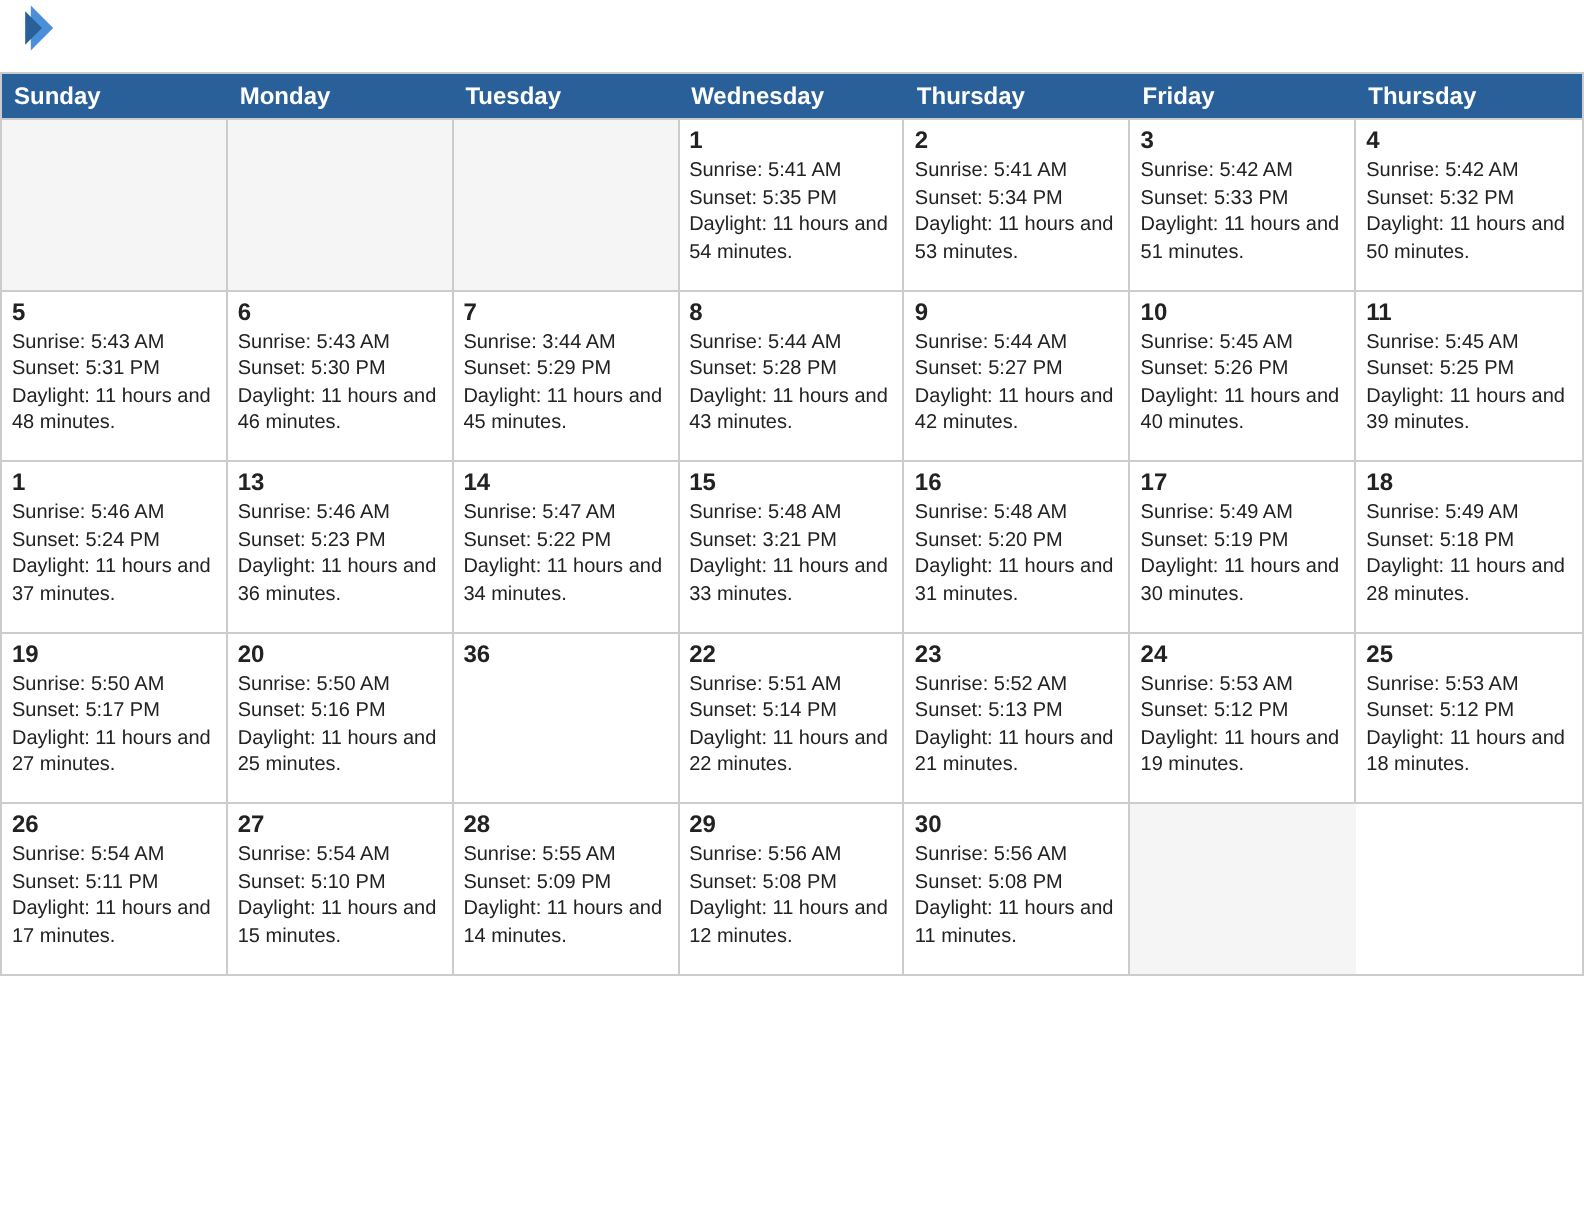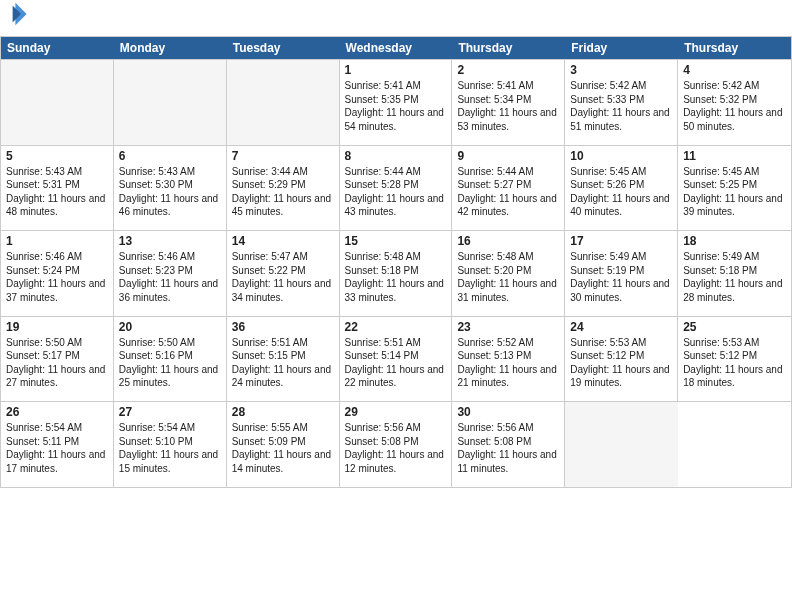--- a/index.html
+++ b/index.html
@@ -241,21 +241,21 @@
           <div class="cal-cell">
             <span class="day-num">14</span>
             <div class="cell-info">Sunrise: 5:47 AM
 Sunset: 5:22 PM
 Daylight: 11 hours
 and 34 minutes.</div>
           </div>
           <div class="cal-cell">
             <span class="day-num">15</span>
             <div class="cell-info">Sunrise: 5:48 AM
-Sunset: 5:18 PM
+Sunset: 3:21 PM
 Daylight: 11 hours
 and 33 minutes.</div>
           </div>
           <div class="cal-cell">
             <span class="day-num">16</span>
             <div class="cell-info">Sunrise: 5:48 AM
 Sunset: 5:20 PM
 Daylight: 11 hours
 and 31 minutes.</div>
           </div>
@@ -284,24 +284,20 @@
           </div>
           <div class="cal-cell">
             <span class="day-num">20</span>
             <div class="cell-info">Sunrise: 5:50 AM
 Sunset: 5:16 PM
 Daylight: 11 hours
 and 25 minutes.</div>
           </div>
           <div class="cal-cell">
             <span class="day-num">36</span>
-            <div class="cell-info">Sunrise: 5:51 AM
-Sunset: 5:15 PM
-Daylight: 11 hours
-and 24 minutes.</div>
           </div>
           <div class="cal-cell">
             <span class="day-num">22</span>
             <div class="cell-info">Sunrise: 5:51 AM
 Sunset: 5:14 PM
 Daylight: 11 hours
 and 22 minutes.</div>
           </div>
           <div class="cal-cell">
             <span class="day-num">23</span>

